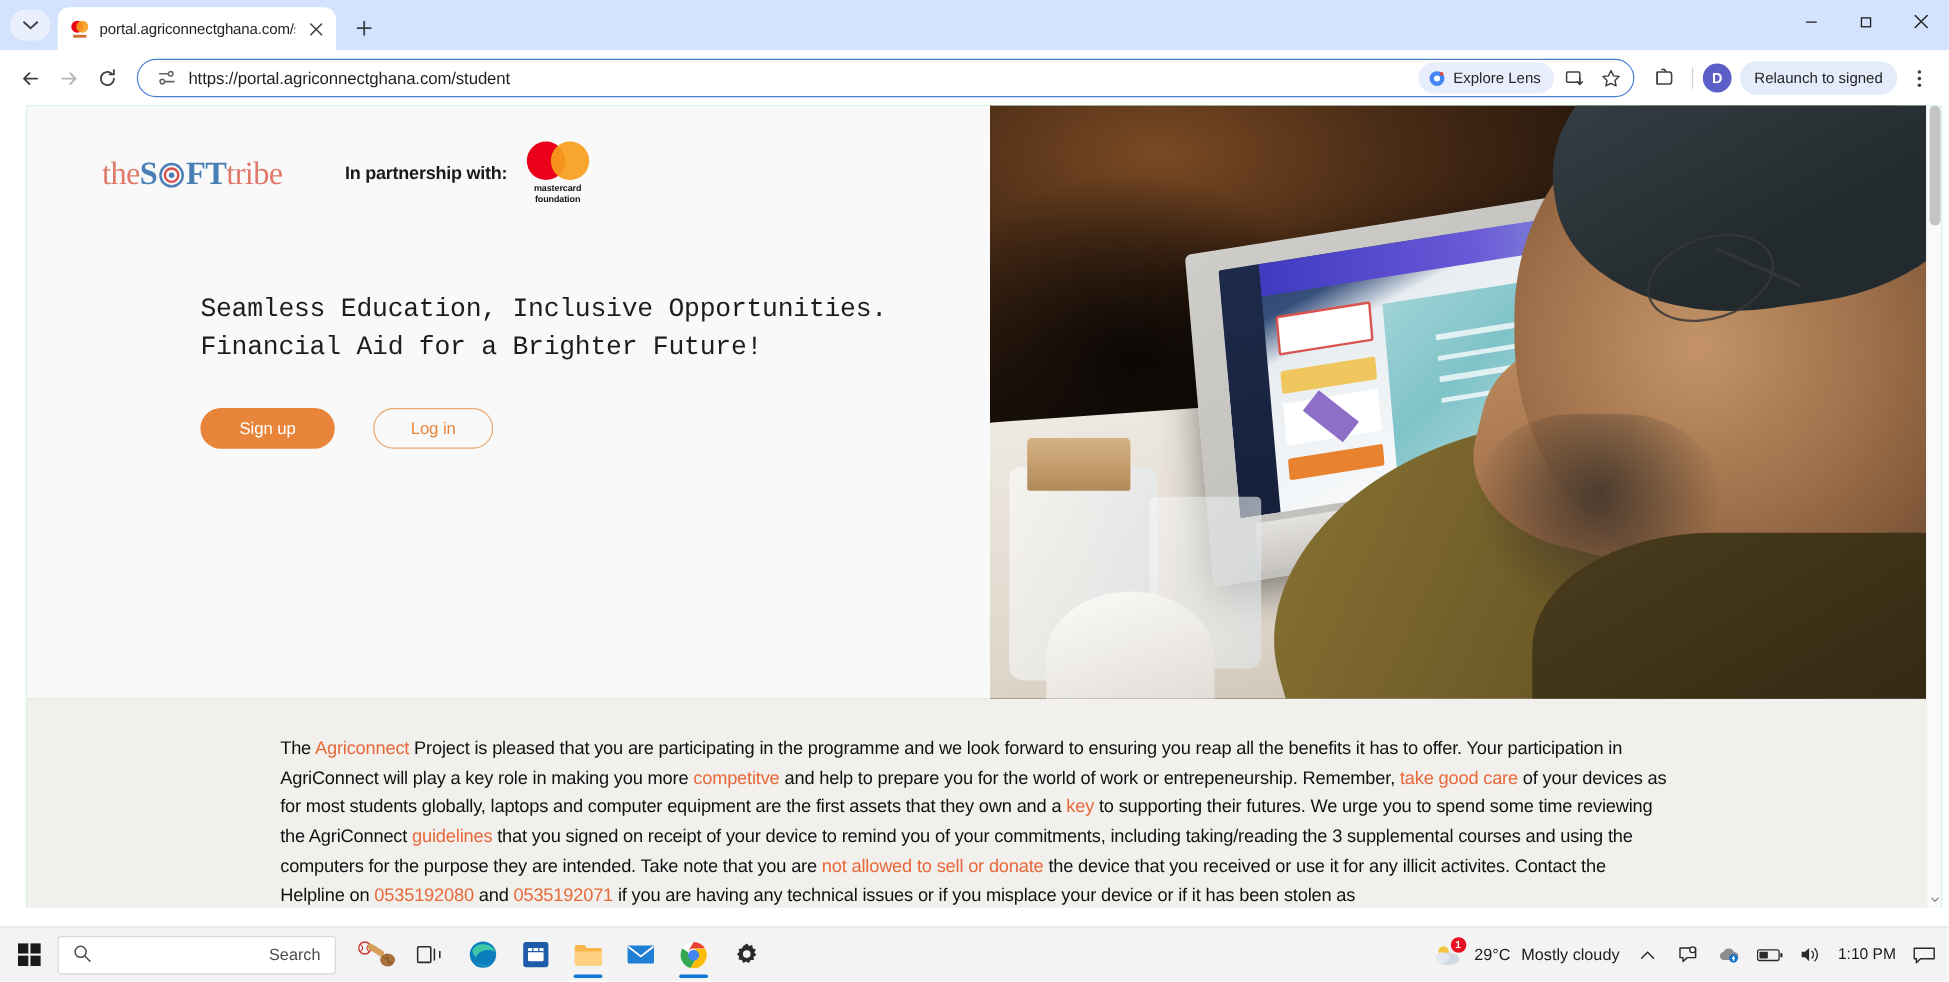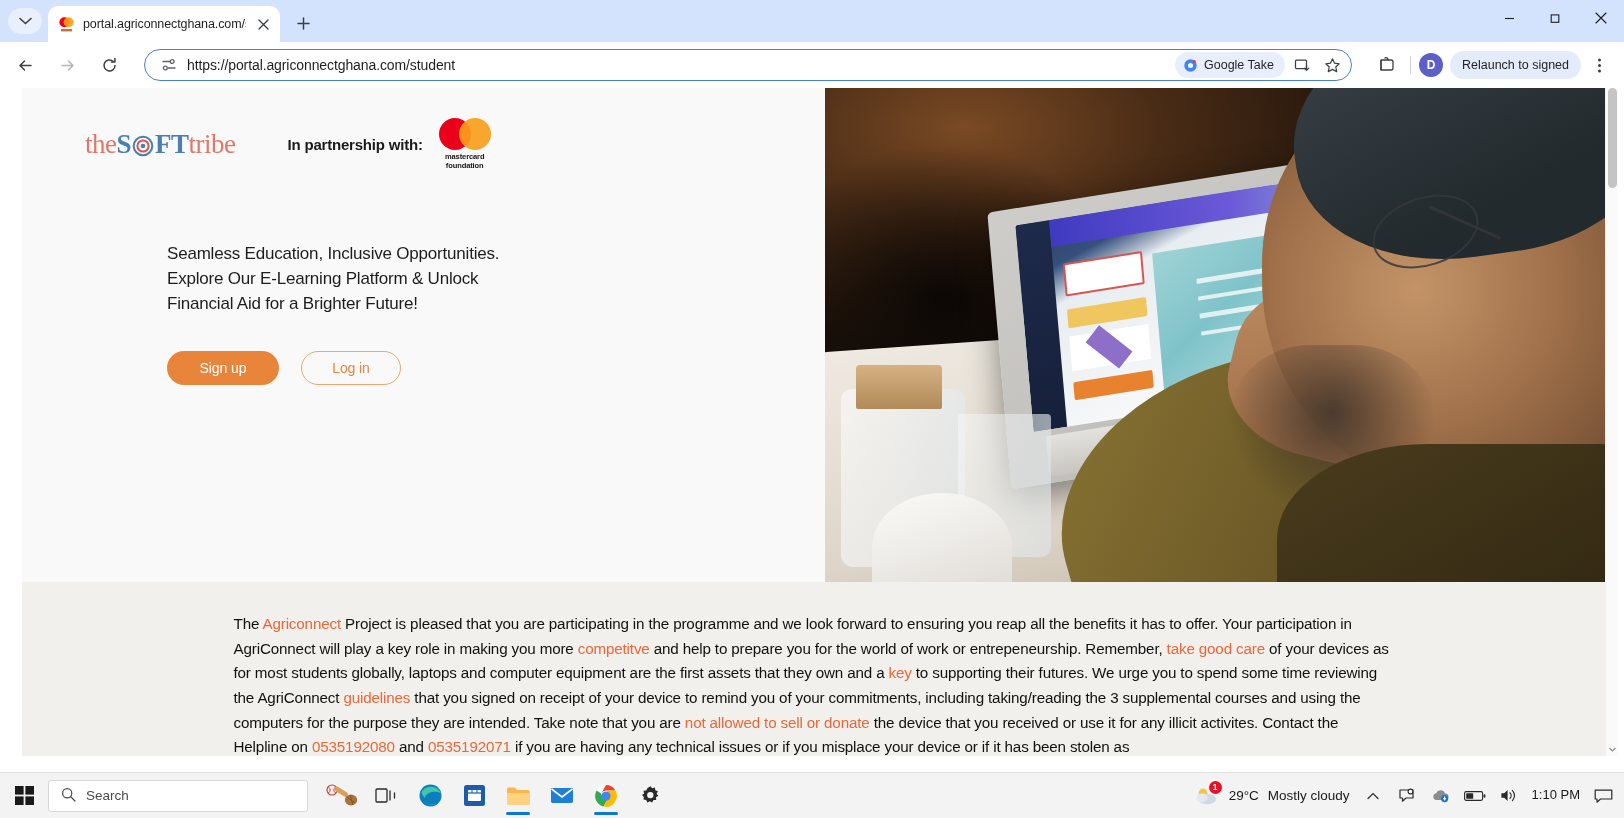--- a/index.html
+++ b/index.html
@@ -39,21 +39,21 @@
     display:flex; align-items:center; justify-content:center; border-radius:50%;
     cursor:pointer;
   }
   .winctl {
     position:absolute; right: 0; top: 0; height: 36px; display:flex;
   }
   .winbtn { width: 46px; height: 36px; display:flex; align-items:center; justify-content:center; cursor:pointer; }
 
   .toolbar {
     height: 46px; background:#fff; display:flex; align-items:center;
-    padding: 0 10px; gap: 12px; position:relative;
+    padding: 0 10px; gap: 2px; position:relative;
   }
   .tb-icon {
     width: 30px; height: 30px; display:flex; align-items:center; justify-content:center;
     border-radius: 50%; cursor:pointer; flex:none;
   }
   .omnibox {
     flex: 1; height: 32px; border: 1.5px solid #4a7fd4; border-radius: 16px;
     display:flex; align-items:center; padding: 0 6px 0 12px; margin: 0 8px;
     background:#fff; gap: 6px; min-width: 0;
   }
@@ -112,23 +112,23 @@
   .mc-yel { right:0; background:#f79e1b; opacity:0.92; }
   .mc-text { font-size:7.5px; color:#141413; line-height:1.15; text-align:center; font-weight:600; letter-spacing:-0.1px;}
 
   .headline {
     padding-left: 145px; margin-top: 72px;
     font-size: 56px; line-height: 1.08; font-weight: 700;
     color:#0b0b0b; letter-spacing:-1.5px;
   }
   .subcopy {
     padding-left: 145px; margin-top: 32px;
-    font-size: 17px; line-height: 1.46; color:#1d1d1d; letter-spacing:-0.2px;
-  }
-  .cta-row { padding-left: 145px; margin-top: 34px; display:flex; gap: 22px; }
+    font-size: 22px; line-height: 1.46; color:#1d1d1d; letter-spacing:-0.2px;font-family:Liberation Mono, monospace;
+  }
+  .cta-row { padding-left: 145px; margin-top: 34px; display:flex; gap: 32px; }
   .btn {
     height: 34px; border-radius: 18px; display:flex; align-items:center;
     justify-content:center; font-size: 14px; cursor:pointer; letter-spacing:-0.1px;
   }
   .btn-signup { width: 112px; background:#e8853a; color:#fff; }
   .btn-login { width: 100px; background:transparent; color:#e8853a; border:1.3px solid #e8a86e; }
 
   .hero-right { flex:1; position:relative; overflow:hidden; background:#2a1f18; }
 
   
@@ -247,23 +247,23 @@
   .hl { color:#e8683a; }
 
   
   .taskbar {
     position:absolute; left:0; right:0; bottom:0; height: 46px;
     background: #f3f3f3; display:flex; align-items:center;
     border-top: 1px solid #e3e3e3;
   }
   .tb-start { width:48px; height:46px; display:flex; align-items:center; justify-content:center; cursor:pointer; }
   .tb-search {
-    width: 260px; height: 32px; background:#fff; border:1px solid #d8d8d8;
+    width: 232px; height: 32px; background:#fff; border:1px solid #d8d8d8;
     border-radius: 3px; display:flex; align-items:center; gap:10px; padding: 0 12px;
-    cursor:text; margin-right: 6px;
+    cursor:text; margin-right: 6px; justify-content: space-between;
   }
   .tb-search span { font-size: 13.5px; color:#4a4a4a; }
   .tb-apps { display:flex; align-items:center; gap: 4px; margin-left: 8px; }
   .tb-app { width: 40px; height: 42px; display:flex; align-items:center; justify-content:center; position:relative; cursor:pointer; }
   .tb-app.active::after {
     content:''; position:absolute; bottom:2px; left:8px; right:8px; height:2.5px;
     background:#0a78d4; border-radius:2px;
   }
   .tray { margin-left:auto; display:flex; align-items:center; gap: 12px; padding-right: 10px; }
   .tray-weather { display:flex; align-items:center; gap: 9px; cursor:pointer; padding-left:6px;}
@@ -358,21 +358,21 @@
           <circle cx="4.3" cy="11" r="1.9" stroke="#5f6368" stroke-width="1.3" fill="none"></circle>
         </svg>
       </span>
       <span class="omni-url" title="Search Google or type a URL">https://portal.agriconnectghana.com/student</span>
       <span class="lens-pill">
         <svg width="15" height="15" viewBox="0 0 15 15">
           <circle cx="7.5" cy="7.5" r="6.2" fill="#4285f4"></circle>
           <circle cx="7.5" cy="7.5" r="2.5" fill="#fff"></circle>
           <circle cx="11.4" cy="3.6" r="1.5" fill="#ea4335"></circle>
         </svg>
-        <span>Google Take</span>
+        <span>Explore Lens</span>
       </span>
       <span class="tb-icon" style="width:24px;height:24px">
         <svg width="17" height="17" viewBox="0 0 17 17">
           <rect x="1.5" y="3" width="11" height="8.5" rx="1" stroke="#3c4043" stroke-width="1.25" fill="none"></rect>
           <path d="M12.5 8 V13.3 M10.3 11.1 L12.5 13.4 L14.7 11.1" stroke="#3c4043" stroke-width="1.3" fill="none" stroke-linecap="round" stroke-linejoin="round"></path>
         </svg>
       </span>
       <span class="tb-icon" style="width:24px;height:24px">
         <svg width="17" height="17" viewBox="0 0 17 17">
             <path d="M8.5 1.8 L10.6 6.2 L15.2 6.8 L11.8 10 L12.7 14.6 L8.5 12.4 L4.3 14.6 L5.2 10 L1.8 6.8 L6.4 6.2 Z" stroke="#3c4043" stroke-width="1.2" fill="none" stroke-linejoin="round"></path>
@@ -432,21 +432,20 @@
                 </span>
               </span>
             </div>
           </div>
 
           <h1 class="headline">
           </h1>
 
           <div class="subcopy">
             <span style="display:block">Seamless Education, Inclusive Opportunities.</span>
-            <span style="display:block">Explore Our E-Learning Platform &amp; Unlock</span>
             <span style="display:block">Financial Aid for a Brighter Future!</span>
           </div>
 
           <div class="cta-row">
             <div class="btn btn-signup">Sign up</div>
             <div class="btn btn-login">Log in</div>
           </div>
         </div>
 
         <div class="hero-right">

